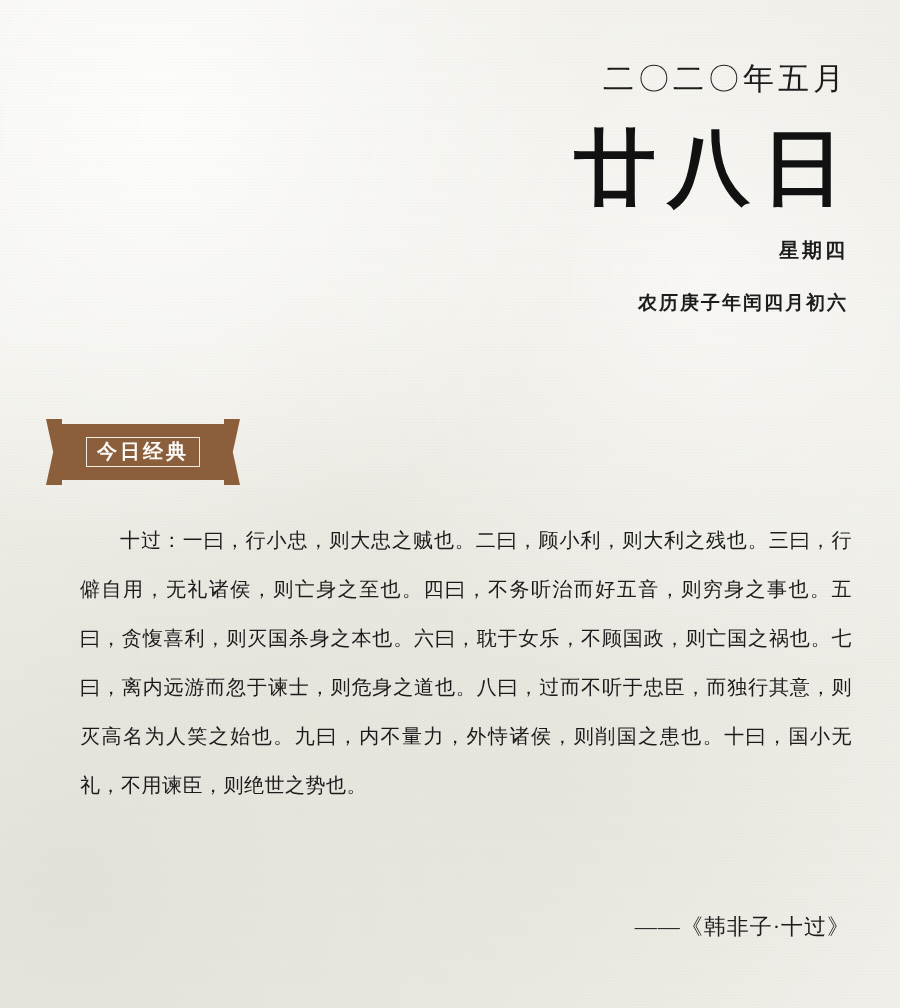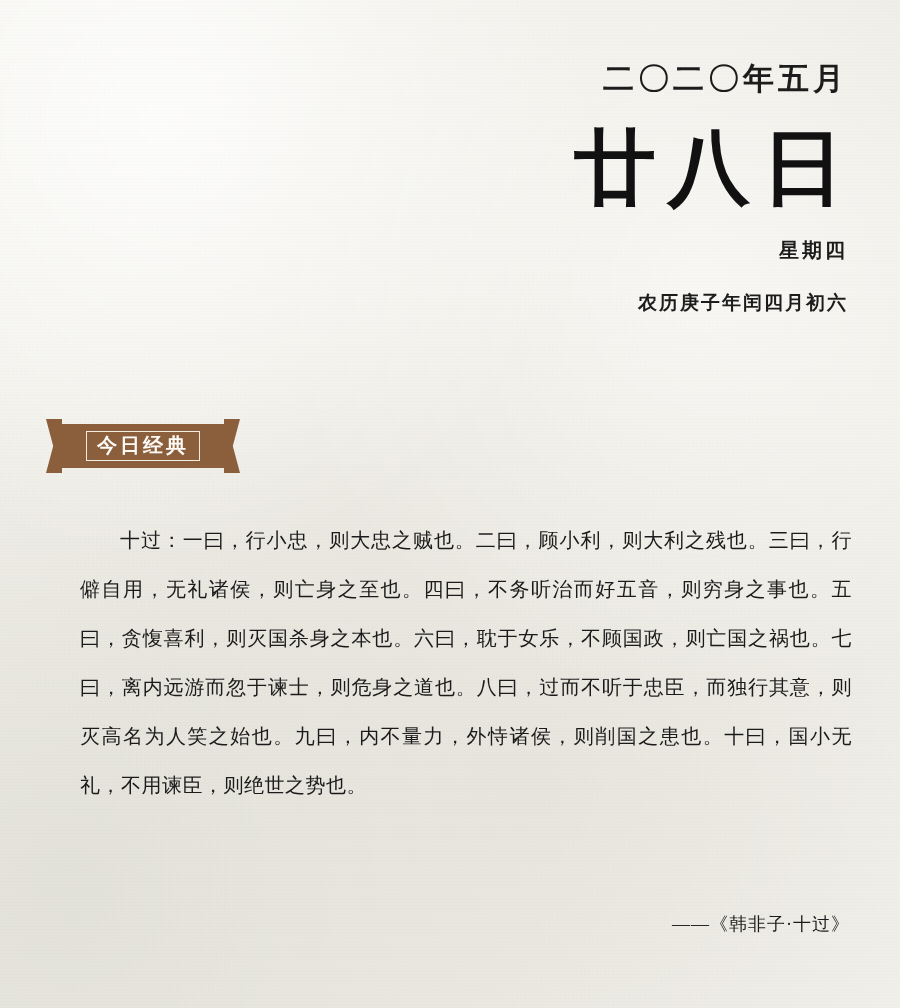--- a/index.html
+++ b/index.html
@@ -48,21 +48,21 @@
     position: absolute;
     top: 62px;
     right: 52px;
     text-align: right;
   }
   .year-month {
     font-size: 31px;
     letter-spacing: 4px;
     color: #1c1c1c;
     line-height: 1.1;
-    font-weight: 700;
+    font-weight: 400;
   }
   .day-big {
     font-size: 82px;
     letter-spacing: 12px;
     font-weight: 700;
     line-height: 1.25;
     margin-top: 22px;
     margin-right: -8px;
     color: #111111;
   }
@@ -87,21 +87,21 @@
     left: 60px;
     top: 424px;
     display: flex;
     align-items: center;
   }
   .badge {
     position: relative;
     display: flex;
     align-items: center;
     justify-content: center;
-    height: 44px;
+    height: 56px;
     padding: 0 26px;
     background: #8b5e3c;
     color: #fdfbf7;
     font-size: 20px;
     letter-spacing: 3px;
     font-weight: 600;
     box-shadow: inset 0 0 0 2px #8b5e3c;
   }
   .badge::before,
   .badge::after {
@@ -138,21 +138,21 @@
     text-justify: inter-ideograph;
     text-indent: 2em;
     color: #1b1b1b;
     letter-spacing: 0.5px;
     margin-left: 32px;
   }
   .source {
     position: absolute;
     right: 50px;
     top: 912px;
-    font-size: 18px;
+    font-size: 22px;
     letter-spacing: 1px;
     color: #1b1b1b;
   }
 </style>
 </head>
 <body>
 
 <div class="page">
   <div class="paper-texture"></div>
   <div class="grain"></div>

